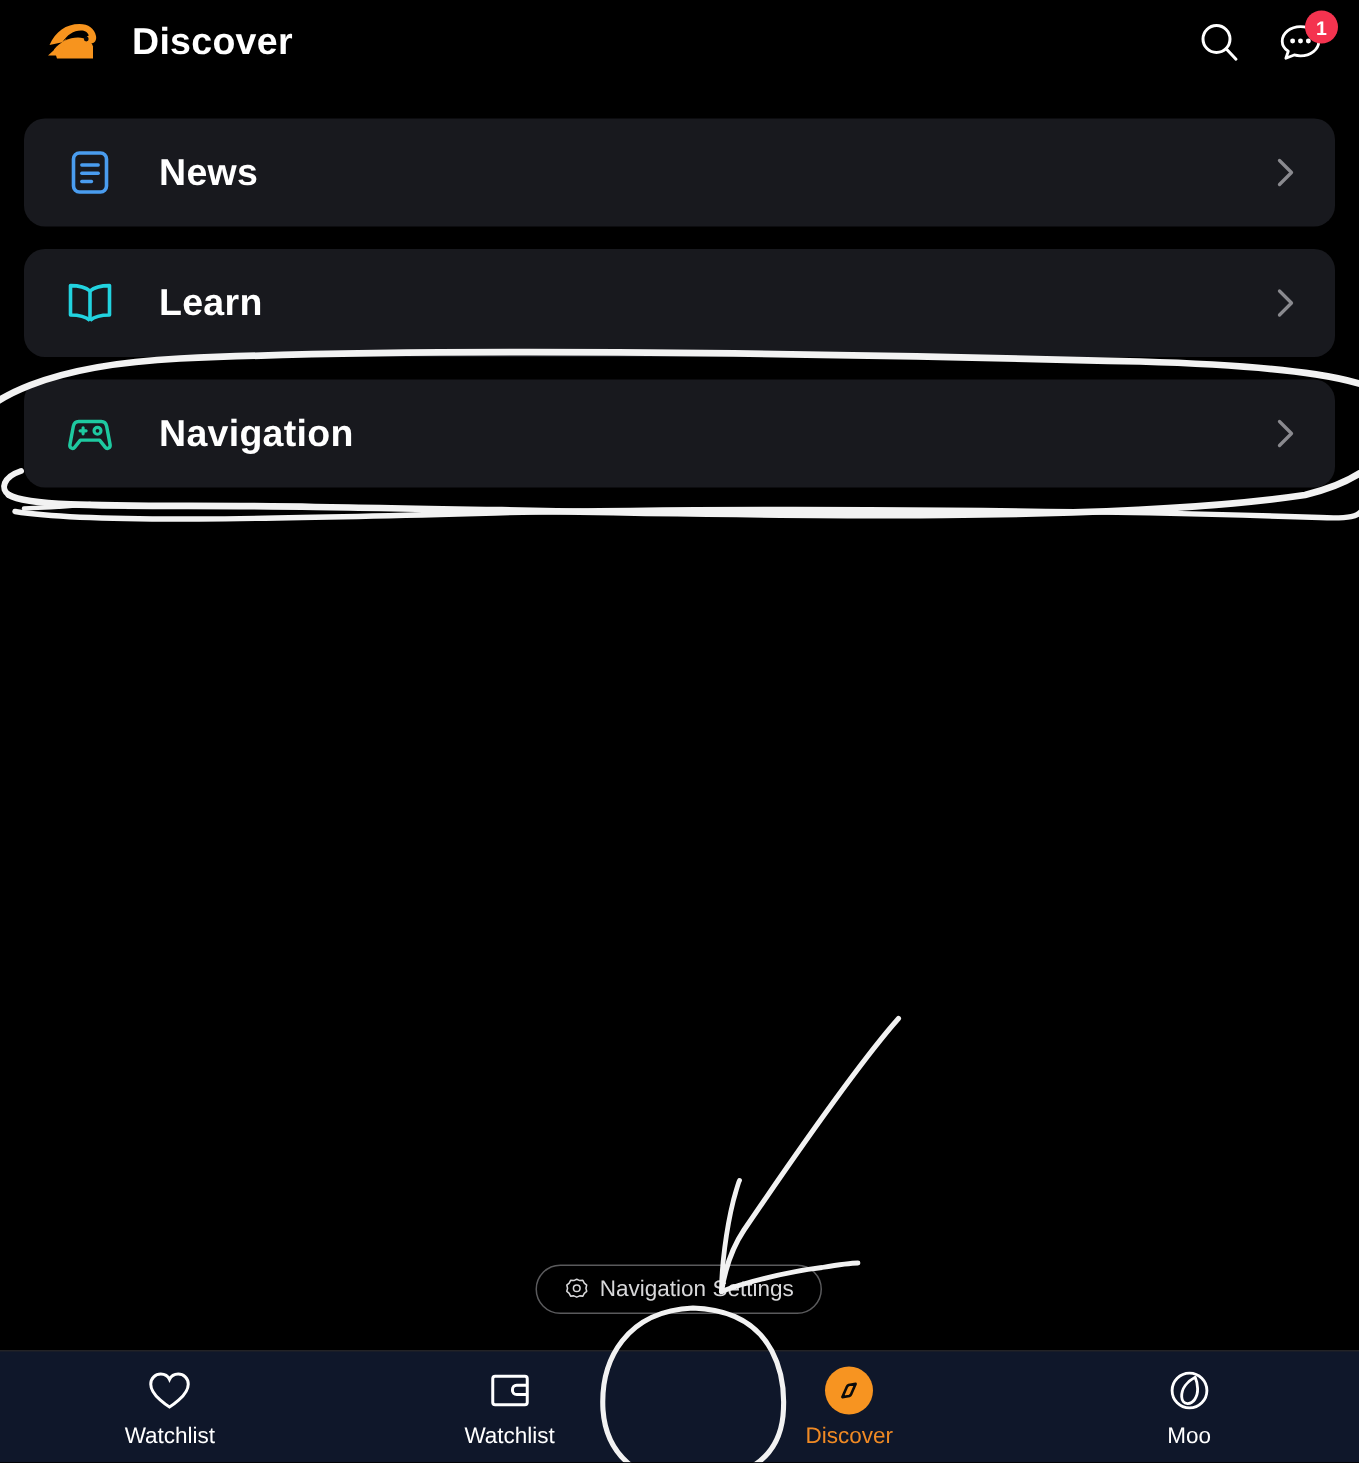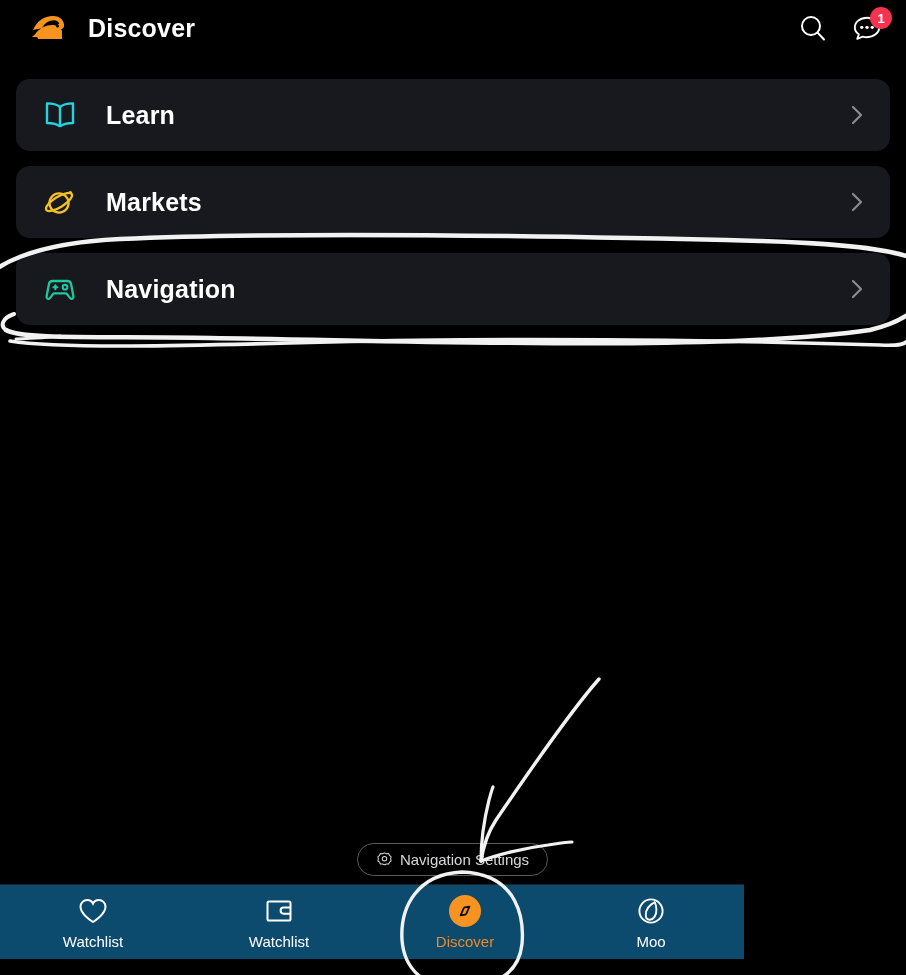--- a/index.html
+++ b/index.html
@@ -97,23 +97,23 @@
   .nav-settings-label {
     color:#d8d8da;
     font-size:15px;
     line-height:1;
     white-space:nowrap;
   }
 
   
   .tabbar {
     position:absolute;
-    left:0; bottom:16px;
-    width:744px; height:75px;
-    background:#0c4a6e;
+    left:0; bottom:0;
+    width:906px; height:75px;
+    background:#0f172a;
     border-top:1px solid #232326;
     display:flex;
   }
   .tab {
     flex:1 1 0;
     display:flex;
     flex-direction:column;
     align-items:center;
     justify-content:center;
     gap:7px;
@@ -173,52 +173,53 @@
         <circle cx="10.4" cy="15.3" r="1.75" fill="#ffffff"></circle>
         <circle cx="16" cy="15.3" r="1.75" fill="#ffffff"></circle>
         <circle cx="21.6" cy="15.3" r="1.75" fill="#ffffff"></circle>
       </svg>
       <span class="badge">1</span>
     </span>
   </div>
 
   <div class="menu">
 
+    <div class="card">
+      <span class="card-icon">
+        <svg viewBox="0 0 32 32" width="32" height="32">
+          <rect x="5" y="3" width="22" height="26" rx="4" fill="none" stroke="#4a9df0" stroke-width="2.4"></rect>
+          <line x1="10.5" y1="11" x2="21.5" y2="11" stroke="#4a9df0" stroke-width="2.2" stroke-linecap="round"></line>
+          <line x1="10.5" y1="16.5" x2="21.5" y2="16.5" stroke="#4a9df0" stroke-width="2.2" stroke-linecap="round"></line>
+          <line x1="10.5" y1="22" x2="17" y2="22" stroke="#4a9df0" stroke-width="2.2" stroke-linecap="round"></line>
+        </svg>
+      </span>
+      <span class="card-label">News</span>
+      <span class="chevron">
+        <svg viewBox="0 0 14 24" width="14" height="24">
+          <polyline points="3,4 11,12 3,20" fill="none" stroke="#8a8a8f" stroke-width="2.2" stroke-linecap="round" stroke-linejoin="round"></polyline>
+        </svg>
+      </span>
+    </div>
 
     <div class="card">
       <span class="card-icon">
         <svg viewBox="0 0 34 30" width="34" height="30">
           <path d="M17 7 C14 4.4 10.6 3.4 4 3.4 L4 23 C10.6 23 14 24 17 26.6" fill="none" stroke="#22d3e0" stroke-width="2.4" stroke-linejoin="round"></path>
           <path d="M17 7 C20 4.4 23.4 3.4 30 3.4 L30 23 C23.4 23 20 24 17 26.6" fill="none" stroke="#22d3e0" stroke-width="2.4" stroke-linejoin="round"></path>
           <line x1="17" y1="7" x2="17" y2="26.6" stroke="#22d3e0" stroke-width="2.4"></line>
         </svg>
       </span>
       <span class="card-label">Learn</span>
       <span class="chevron">
         <svg viewBox="0 0 14 24" width="14" height="24">
           <polyline points="3,4 11,12 3,20" fill="none" stroke="#8a8a8f" stroke-width="2.2" stroke-linecap="round" stroke-linejoin="round"></polyline>
         </svg>
       </span>
     </div>
 
-    <div class="card">
-      <span class="card-icon">
-        <svg viewBox="0 0 34 32" width="34" height="32">
-          <circle cx="16" cy="17" r="9.6" fill="none" stroke="#f5c221" stroke-width="2.3"></circle>
-          <ellipse cx="16" cy="16" rx="15" ry="5.2" transform="rotate(-32 16 16)" fill="none" stroke="#f5c221" stroke-width="2.3"></ellipse>
-          <circle cx="27.4" cy="6.6" r="1.7" fill="#f5c221"></circle>
-        </svg>
-      </span>
-      <span class="card-label">Markets</span>
-      <span class="chevron">
-        <svg viewBox="0 0 14 24" width="14" height="24">
-          <polyline points="3,4 11,12 3,20" fill="none" stroke="#8a8a8f" stroke-width="2.2" stroke-linecap="round" stroke-linejoin="round"></polyline>
-        </svg>
-      </span>
-    </div>
 
     <div class="card">
       <span class="card-icon">
         <svg viewBox="0 0 34 30" width="34" height="30">
           <path d="M9.5 7 L24.5 7 C26.4 7 27.7 8.3 28.1 10.2 L30.4 22.4
                    C30.8 24.6 28.4 25.8 27.1 24.1 L23.4 19.4 L10.6 19.4
                    L6.9 24.1 C5.6 25.8 3.2 24.6 3.6 22.4 L5.9 10.2
                    C6.3 8.3 7.6 7 9.5 7 Z" fill="none" stroke="#1ec9a0" stroke-width="2.3" stroke-linejoin="round"></path>
           <line x1="10.4" y1="13.2" x2="14.4" y2="13.2" stroke="#1ec9a0" stroke-width="2.1" stroke-linecap="round"></line>
           <line x1="12.4" y1="11.2" x2="12.4" y2="15.2" stroke="#1ec9a0" stroke-width="2.1" stroke-linecap="round"></line>

